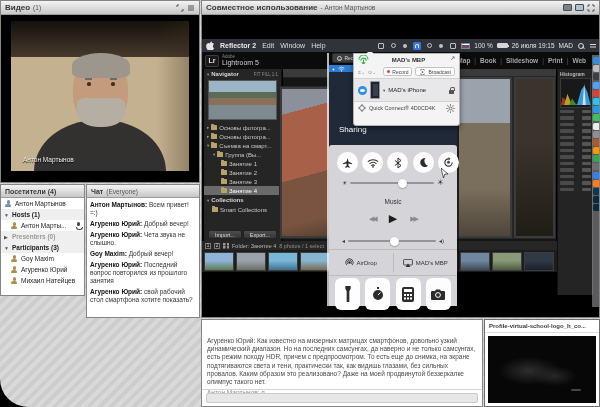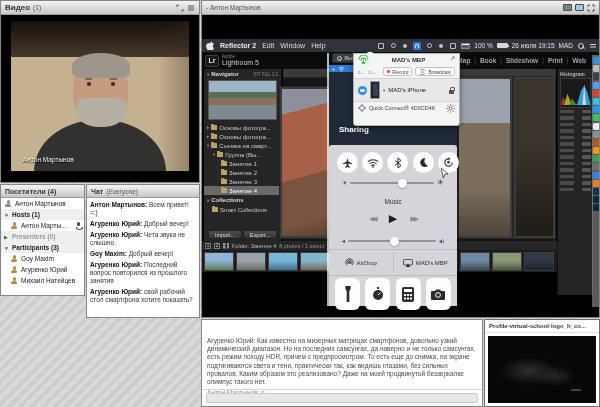--- a/index.html
+++ b/index.html
@@ -1,19 +1,19 @@
 <!DOCTYPE html>
 <html><head>
 <meta charset="utf-8">
 <style>
   html,body{margin:0;padding:0;background:#000;}
   body{width:600px;height:407px;overflow:hidden;font-family:"Liberation Sans","DejaVu Sans",sans-serif;}
   *{box-sizing:border-box;}
   #app{position:relative;width:600px;height:407px;
-       background:repeating-linear-gradient(135deg,#d9d9d9 0 4px,#cdcdcd 4px 8px);}
+       background:repeating-linear-gradient(135deg,#d9d9d9 0 4px,#cdcdcd 4px 8px);border-radius:28px;}
   .pod{position:absolute;background:#fff;border:1px solid #858585;}
   .pod-h{height:14px;background:linear-gradient(#f4f4f4,#c7c7c7);border-bottom:1px solid #9b9b9b;
          display:flex;align-items:center;padding:0 4px;font-size:8px;font-weight:bold;color:#3a3a3a;gap:3px;}
   .pod-h .sub{font-weight:normal;font-size:6.5px;color:#555;}
   .hspace{flex:1;}
 
   
   #pod-video{left:0;top:0;width:200px;height:183px;background:#000;}
   .video-body{position:absolute;left:0;right:0;top:15px;bottom:0;background:#000;}
   .video-frame{position:absolute;left:10px;right:10px;top:5px;bottom:11px;background:#c4b190;overflow:hidden;}
@@ -137,21 +137,21 @@
   .thumb{width:30px;height:19px;border:1px solid #3c3c3c;flex:0 0 auto;}
 
   
   .phone{position:absolute;left:127px;top:37px;width:128px;height:253px;z-index:20;box-shadow:-2px 0 0 rgba(255,255,255,.7),2px 0 0 rgba(0,0,0,.5);}
   .phone-screen{position:absolute;left:0;right:0;top:19px;bottom:0;background:#202938;}
   .rec-btn{position:absolute;left:3px;top:0;width:34px;height:10px;background:#3f3f41;border:1px solid #2a2a2a;border-radius:2px;
            color:#d9d9d9;font-size:5px;display:flex;align-items:center;gap:2px;justify-content:center;z-index:3;}
   .rec-btn .plus{width:5px;height:5px;border:1px solid #cfcfcf;border-radius:50%;font-size:4px;line-height:3.5px;text-align:center;color:#cfcfcf;}
   .blue-bar{position:absolute;left:0;top:12px;width:38px;height:7px;background:#2e7bd6;color:#fff;font-size:5px;
             display:flex;align-items:center;gap:3px;padding:0 3px;z-index:3;}
-  .sharing-txt{position:absolute;left:10px;top:53px;color:#fff;font-size:8px;z-index:2;font-weight:bold;}
+  .sharing-txt{position:absolute;left:10px;top:53px;color:#fff;font-size:8px;z-index:2;}
   .cc{position:absolute;left:0;right:0;top:73px;bottom:0;background:#d5d5d9;border-radius:3px 3px 0 0;z-index:4;}
   .cc-toggles{position:absolute;left:0;right:0;top:7px;height:22px;}
   .cc-circle{position:absolute;width:21px;height:21px;border-radius:50%;background:#fcfcfc;display:flex;align-items:center;justify-content:center;}
   .cc-slider{position:absolute;left:10px;right:10px;height:8px;display:flex;align-items:center;}
   .cc-track{position:relative;flex:1;height:2px;background:#94949a;border-radius:1px;}
   .cc-knob{position:absolute;top:-3.5px;width:9px;height:9px;background:#fff;border-radius:50%;box-shadow:0 0.5px 1.5px rgba(0,0,0,.4);}
   .cc-endic{font-size:6px;color:#3a3a3a;margin:0 3px;line-height:1;}
   .cc-endic.big{font-size:8px;}
   .cc-music{position:absolute;left:0;right:0;top:53px;text-align:center;font-size:6.5px;color:#333;}
   .cc-transport{position:absolute;left:0;right:0;top:64px;height:18px;display:flex;align-items:center;justify-content:center;gap:13px;}
@@ -299,20 +299,21 @@
         <div class="chat-msg"><b>Агуренко Юрий:</b> Добрый вечер!</div>
         <div class="chat-msg"><b>Агуренко Юрий:</b> Чета звука не слышно.</div>
         <div class="chat-msg"><b>Goy Maxim:</b> Добрый вечер!</div>
         <div class="chat-msg"><b>Агуренко Юрий:</b> Последний вопрос повторился из прошлого занятия</div>
         <div class="chat-msg"><b>Агуренко Юрий:</b> свой рабочий стол смартфона хотите показать?</div>
       </div>
   </section>
 
   <section class="pod" id="pod-share">
     <div class="pod-h">
+      <span>Совместное использование</span>
       <span class="sub">- Антон Мартынов</span>
       <span class="hspace"></span>
       <span class="mon"></span>
       <span class="mon lite"></span>
       <span class="expand-ic">
         <svg width="8" height="8" viewBox="0 0 8 8">
             <path d="M1 3V1h2M7 5v2H5M5 1h2v2M3 7H1V5" fill="none" stroke="#555" stroke-width="1"></path>
           </svg>
       </span>
     </div>

